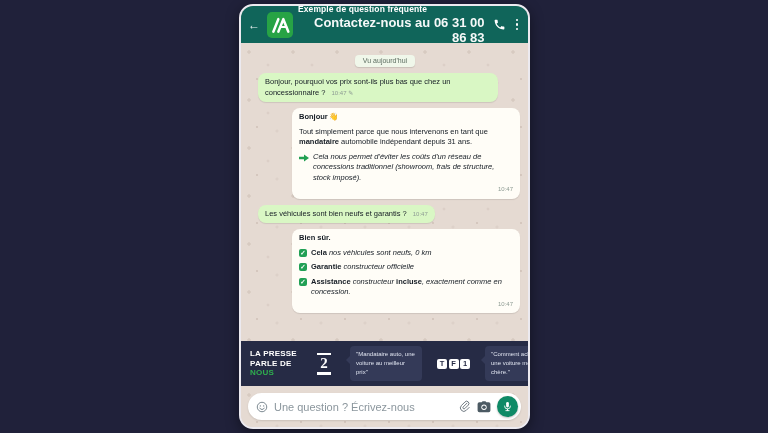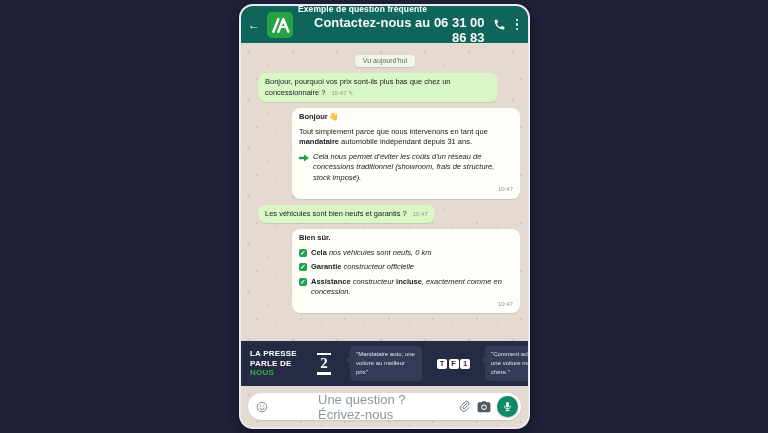--- a/index.html
+++ b/index.html
@@ -95,21 +95,21 @@
     font-size:7.5px; font-weight:bold; text-align:center; line-height:10.5px; display:block;
   }
 
   
   .composer { flex:0 0 41px; display:flex; align-items:center; padding:0 7px; }
   .pill {
     flex:1; height:27px; background:#ffffff; border-radius:14px;
     display:flex; align-items:center; gap:6px; padding:0 3px 0 8px;
     box-shadow:0 1px 2px rgba(0,0,0,.12);
   }
-  .ph-text { flex:1; color:#8b969d; font-size:13px;margin-left:44px; }
+  .ph-text { flex:1; color:#8b969d; font-size:11px; }
   .pill-ic { display:flex; align-items:center; cursor:pointer; }
   .mic-btn {
     width:21px; height:21px; border-radius:50%; background:#0f8a66;
     display:flex; align-items:center; justify-content:center; cursor:pointer; flex:0 0 21px;
     box-shadow:0 1px 2px rgba(0,0,0,.25);
   }
 </style>
 </head>
 <body>
 

